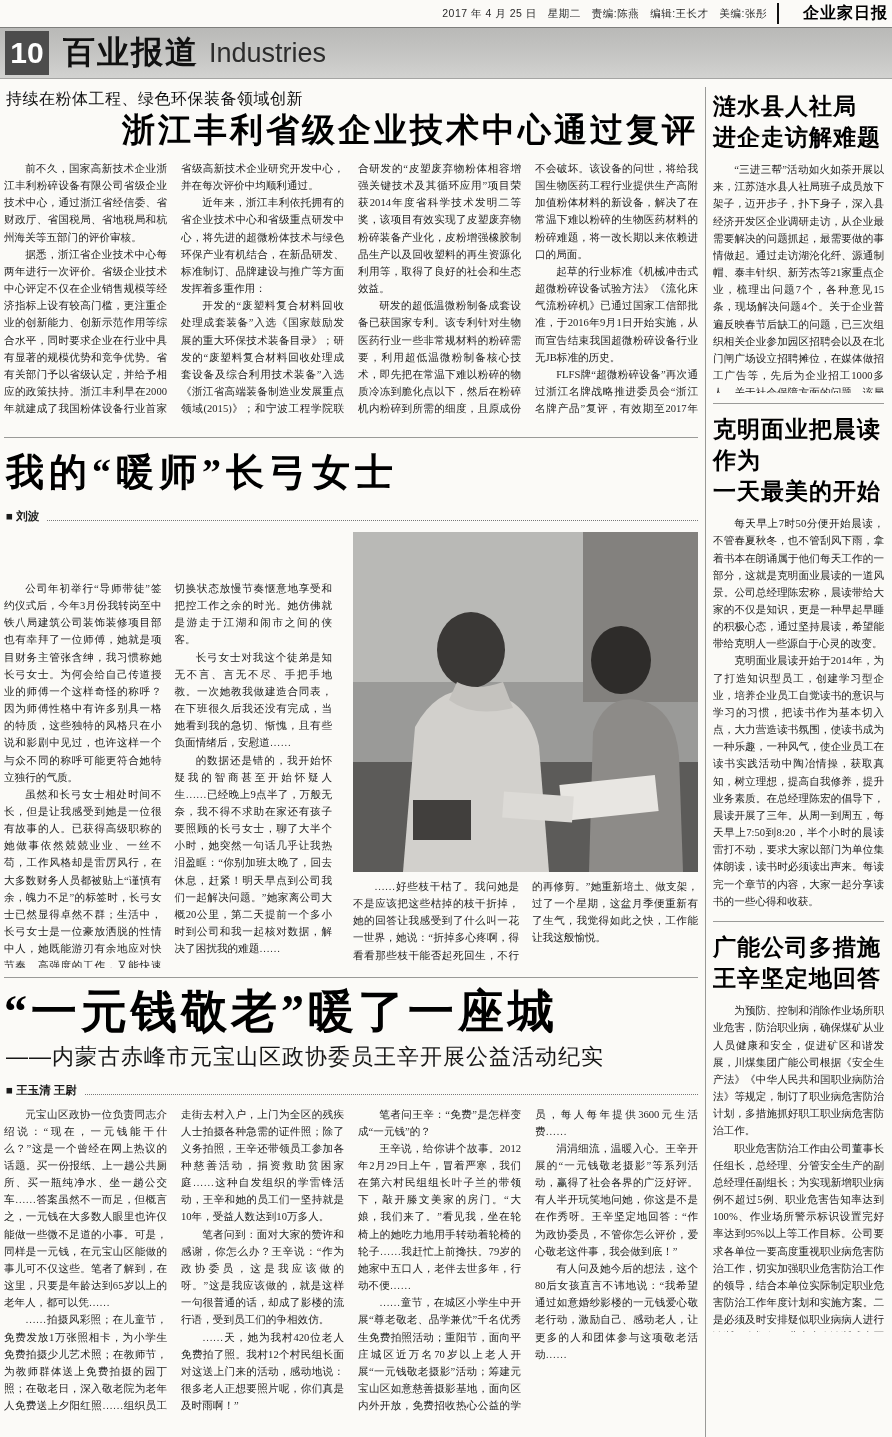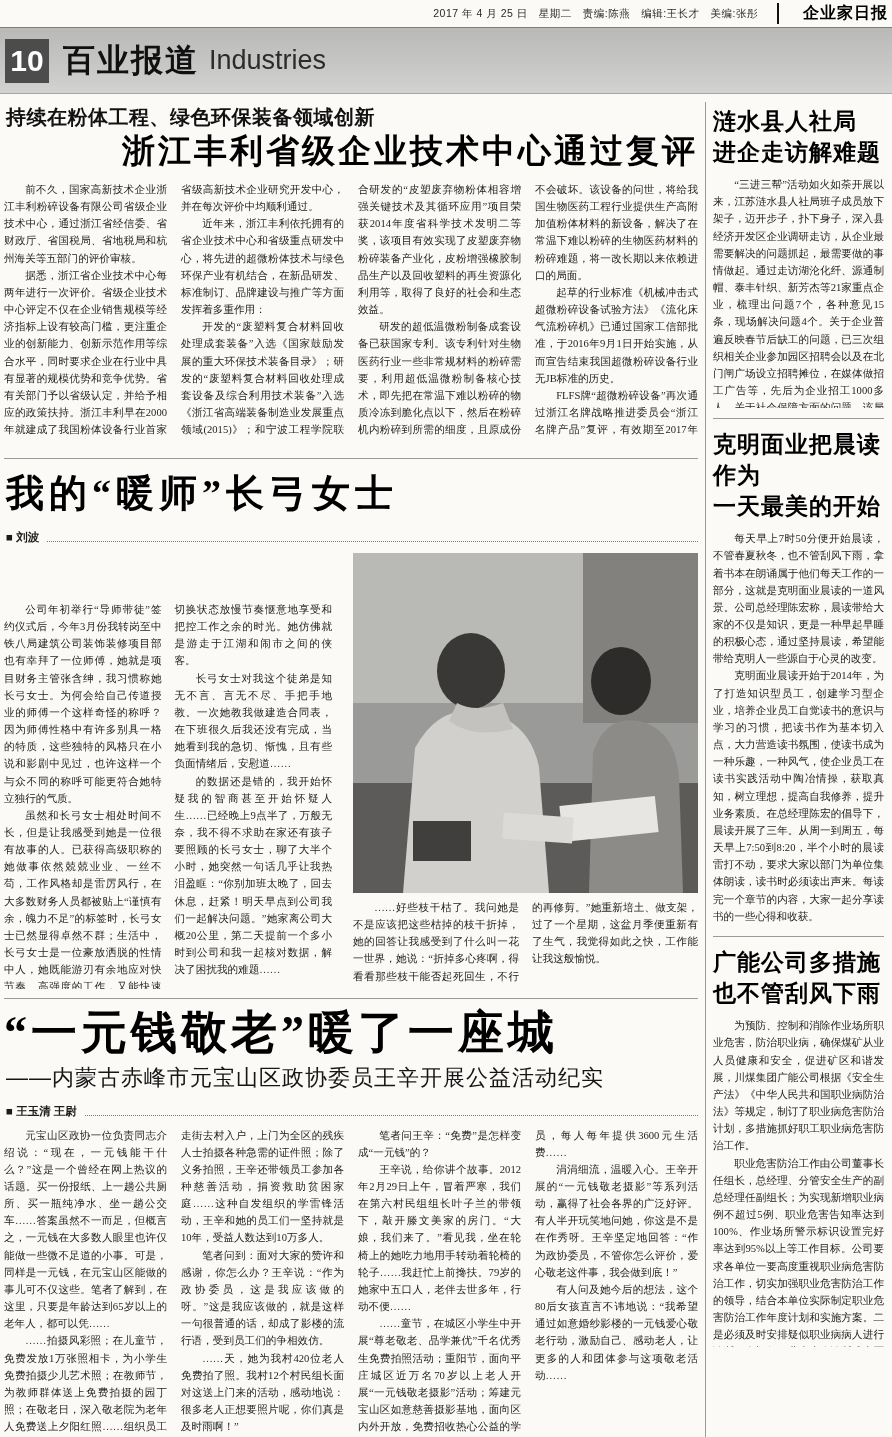--- a/index.html
+++ b/index.html
@@ -9,34 +9,34 @@
     width: 892px; height: 1437px;
     margin: 0 auto;
     background: #fbfaf7;
     color: #1b1b1b;
     font-family: "Liberation Serif", "DejaVu Serif", serif;
     overflow: hidden;
   }
   
   .topbar {
     display:flex; justify-content:flex-end; align-items:center;
-    height: 27px; padding: 0 4px 0 0; gap: 9px;
+    height: 27px; padding: 0 4px 0 0;
   }
   .dateline {
     font-family: "Liberation Sans", sans-serif;
     font-size: 10.5px; color:#2a2a2a; letter-spacing: .5px;
     padding-right: 10px;
   }
   .paper-name {
     font-size: 16px; font-weight: 900; letter-spacing: 1px;
     border-left: 2px solid #111; padding-left: 24px; color:#000;
   }
   
   .section-bar {
-    height: 67px; display:flex; align-items:center;
+    height: 52px; display:flex; align-items:center;
     background: linear-gradient(180deg,#b9b9b7 0%, #c6c6c4 55%, #d2d2d0 100%);
     border-top: 1px solid #7e7e7c;
     border-bottom: 1px solid #a5a5a3;
   }
   .page-num {
     width: 44px; height: 44px; margin-left: 5px;
     background: #4c4c4c; color: #fff;
     font-family: "Liberation Sans", sans-serif;
     font-size: 30px; font-weight: bold;
     display:flex; align-items:center; justify-content:center;
@@ -60,21 +60,21 @@
   
   .para {
     font-size: 10.6px; line-height: 1.62; text-align: justify;
     text-indent: 2em; color:#1d1d1d;
   }
   .cols-4 { column-count: 4; column-gap: 14px; }
   .cols-2 { column-count: 2; column-gap: 13px; }
   
   .kicker {
     font-family: "Liberation Sans", sans-serif;
-    font-size: 20px; font-weight: bold; color:#111;
+    font-size: 16px; font-weight: normal; color:#111;
     margin: 2px 0 2px 2px; letter-spacing: .5px;
   }
   .headline-xl {
     font-size: 33px; font-weight: 900; letter-spacing: 3px;
     color:#000; margin: 2px 0 10px 2px; line-height: 1.15; text-align: right;
   }
   .fengli-body { height: 268px; overflow: hidden; }
   
   .headline-lg {
     font-size: 38px; font-weight: 900; letter-spacing: 5px;
@@ -240,21 +240,21 @@
             <p class="para">克明面业晨读开始于2014年，为了打造知识型员工，创建学习型企业，培养企业员工自觉读书的意识与学习的习惯，把读书作为基本切入点，大力营造读书氛围，使读书成为一种乐趣，一种风气，使企业员工在读书实践活动中陶冶情操，获取真知，树立理想，提高自我修养，提升业务素质。在总经理陈宏的倡导下，晨读开展了三年。从周一到周五，每天早上7:50到8:20，半个小时的晨读雷打不动，要求大家以部门为单位集体朗读，读书时必须读出声来。每读完一个章节的内容，大家一起分享读书的一些心得和收获。</p>
             <p class="para">朱杏是客服中心的一位工作人员，非常年轻，自从公司开展晨读以来，她每天坚持6点钟起床，除非有非常紧急重要的事，她从未无故缺席过一次晨读。在一起读书分享中，她说：“如果你一直坚持做一件事，那么就不需要去考虑毅力的问题，习惯使然。”朱杏发现早起的好处是自己可以更好地安排一天的工作时间，同时，也会让自己更沉稳也更有耐心，她说：“这是一种心境的改变，我的心变得更柔软平和”。刚进公司不久的法务部专员刘文佳说：“早晨起来，我能看到不一样的风景”。</p>
         </div>
       </article>
 
       <div class="rule"></div>
 
       <article>
         <h2 class="rail-headline">
           <span>广能公司多措施</span><br>
-          <span>也不管刮风下雨</span>
+          <span>王辛坚定地回答</span>
         </h2>
         <div class="rail-body guangneng-body">
           <p class="para">为预防、控制和消除作业场所职业危害，防治职业病，确保煤矿从业人员健康和安全，促进矿区和谐发展，川煤集团广能公司根据《安全生产法》《中华人民共和国职业病防治法》等规定，制订了职业病危害防治计划，多措施抓好职工职业病危害防治工作。</p>
             <p class="para">职业危害防治工作由公司董事长任组长，总经理、分管安全生产的副总经理任副组长；为实现新增职业病例不超过5例、职业危害告知率达到100%、作业场所警示标识设置完好率达到95%以上等工作目标。公司要求各单位一要高度重视职业病危害防治工作，切实加强职业危害防治工作的领导，结合本单位实际制定职业危害防治工作年度计划和实施方案。二是必须及时安排疑似职业病病人进行诊断；在疑似职业病病人诊断或者医学观察期间，不得解除或者终止与其订立的劳动合同，疑似职业病病人在诊断、医学观察期间的费用，由本单位承担。对不适宜从事原工作的职业病病人，必须调离原岗位，并妥善安置；对从事接触职业病危害作业的劳动者，岗位津贴应按照国家相关规定执行。三是把职业病防护计划所需资金（包括健康监护费，职业病诊疗康复及伤残费、粉尘及毒物的监测仪器设备购置费、检测费、职业卫生宣传教育费、培训费、管理费、职业病危害调查费等）列入企业年度资金计划，专款专用，其经费支出在生产成本中据实列支。四是要通过优化生产布局和工艺流程，尽力将有害作业和无害作业分开，尽可能减少接触职业危害的人数和接触时间。积极依靠科技进步，应用有利于职业危害防治和保护从业人员健康的新技术、新工艺、新材料、新产品，坚决限制、逐步淘汰职业危害严重的技术、工艺，材料和产品。五是按新标准和新要求，建立和完善各项管理制度以及各类台账和档案记录。</p>
         </div>
       </article>
 
     </aside>
   </div>
 </div>

